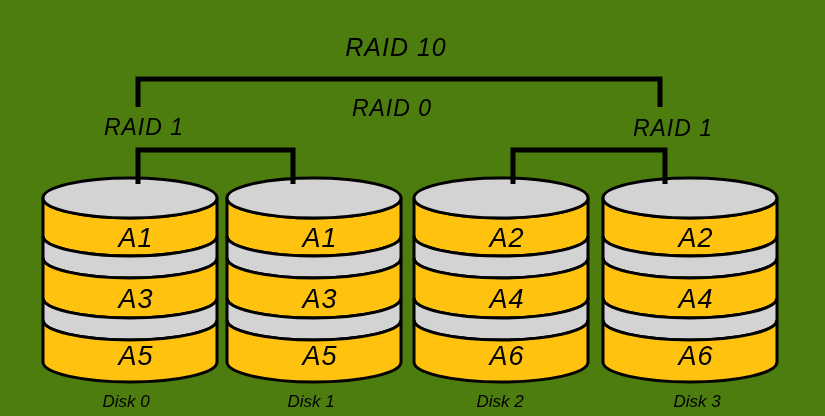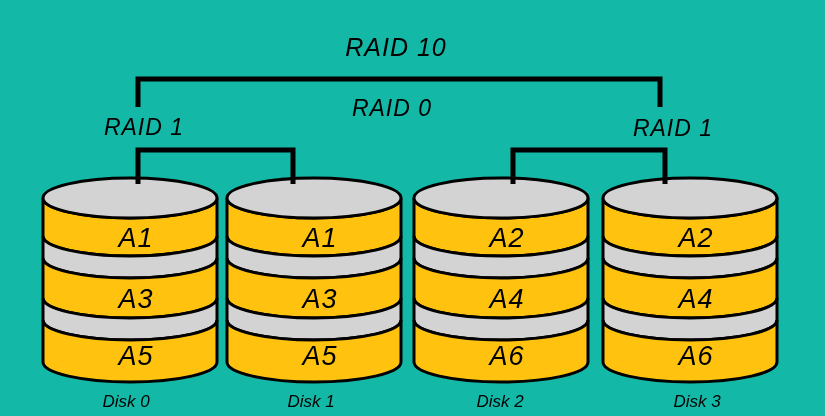--- a/index.html
+++ b/index.html
@@ -1,20 +1,20 @@
 <!DOCTYPE html>
 <html><head>
 <meta charset="utf-8">
 <style>
   html, body { margin: 0; padding: 0; background: #ffffff; }
   .stage {
     position: relative;
     width: 825px;
     height: 416px;
-    background: #14b8a6;
+    background: #4d7c0f;
     font-family: "Liberation Sans", sans-serif;
     overflow: hidden;
   }
   svg { display: block; }
   .bracket { stroke: #000000; stroke-width: 5; fill: none; }
   .outline { stroke: #000000; stroke-width: 3; }
   .lbl {
     font-family: "Liberation Sans", sans-serif;
     font-style: italic;
     fill: #000000;

